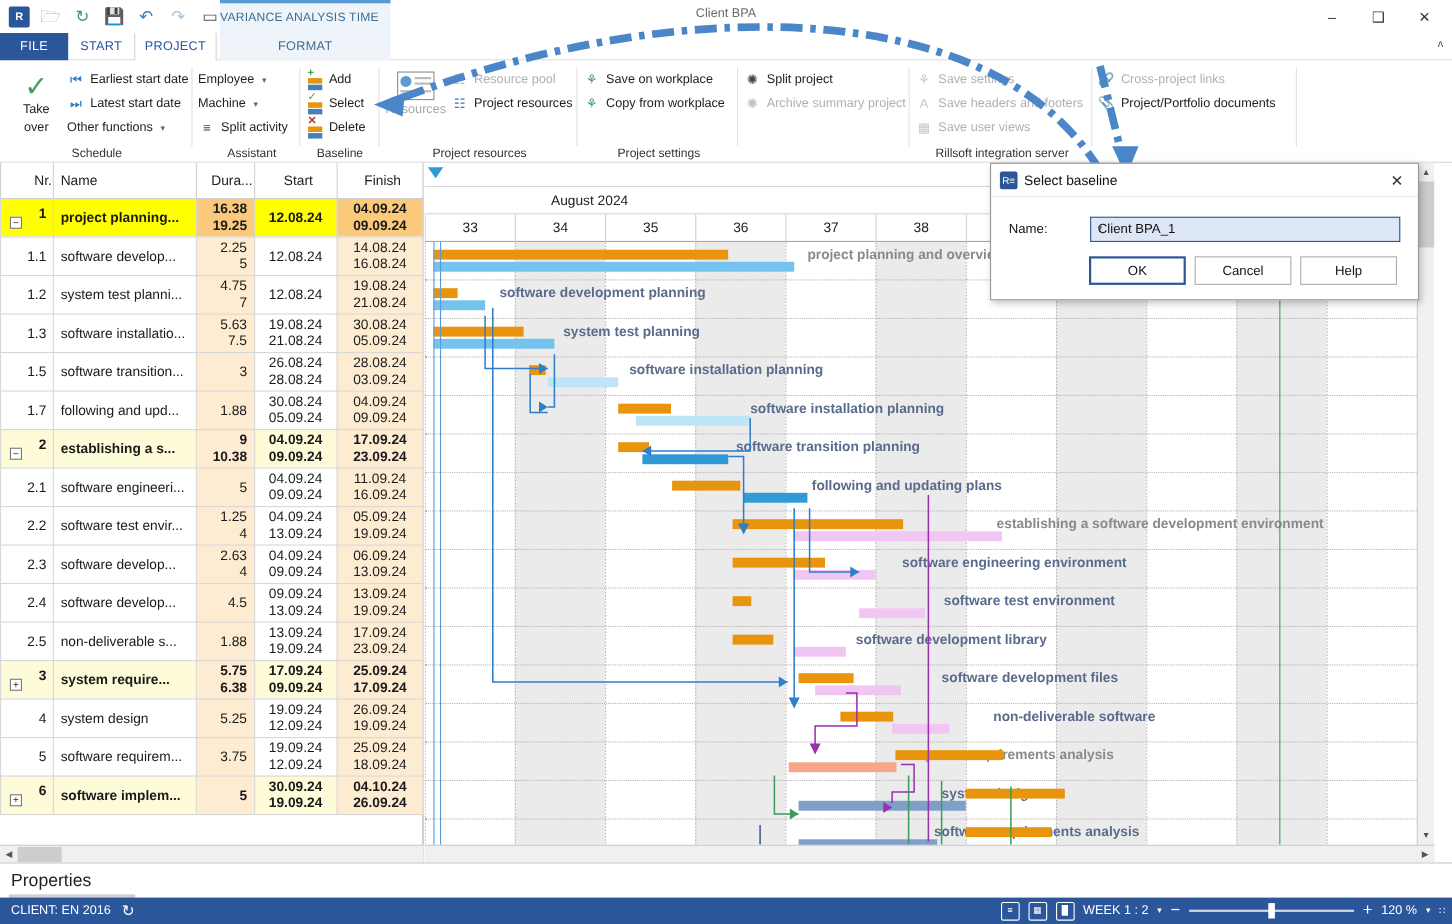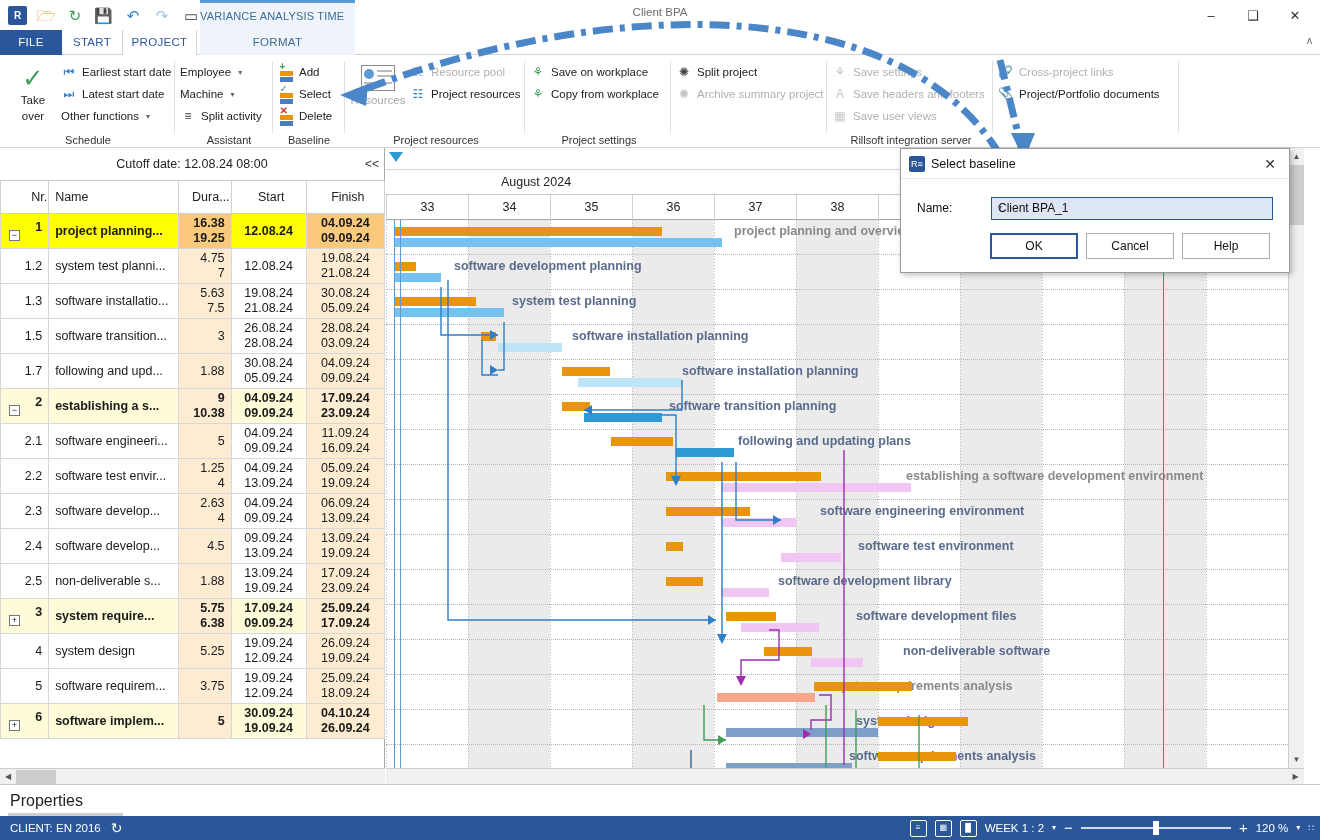--- a/index.html
+++ b/index.html
@@ -396,41 +396,44 @@
     </div>
   </div>
   <div class="grp-sep" style="left:1178px"></div>
 
   <div class="annotate">Comparison with the BP_1</div>
 </div>
 
 <div class="main">
 
   <div class="tblpane">
-    <div class="cutoff">
-      <div class="txt">Cutoff date: 12.08.24 08:00</div>
-      <div class="coll">&lt;&lt;</div>
-    </div>
     <table class="gt">
       <thead>
           <tr>
         <th class="c-nr">Nr.</th>
         <th class="c-name">Name</th>
         <th class="c-dur">Dura...</th>
         <th class="c-st">Start</th>
         <th class="c-fi">Finish</th>
       </tr>
         </thead>
       <tbody id="tbody">
           <tr class="r0 sum">
             <td class="c-nr"><span class="exp">−</span>1</td>
             <td class="c-name">project planning...</td>
             <td class="c-dur hl"><span class="two"><i>16.38</i><i>19.25</i></span></td>
             <td class="c-st">12.08.24</td>
             <td class="c-fi hl"><span class="two"><i>04.09.24</i><i>09.09.24</i></span></td>
+          </tr>
+          <tr class="norm">
+            <td class="c-nr">1.1</td>
+            <td class="c-name">software develop...</td>
+            <td class="c-dur hl"><span class="two"><i>2.25</i><i>5</i></span></td>
+            <td class="c-st">12.08.24</td>
+            <td class="c-fi hl"><span class="two"><i>14.08.24</i><i>16.08.24</i></span></td>
           </tr>
           <tr class="norm">
             <td class="c-nr">1.2</td>
             <td class="c-name">system test planni...</td>
             <td class="c-dur hl"><span class="two"><i>4.75</i><i>7</i></span></td>
             <td class="c-st">12.08.24</td>
             <td class="c-fi hl"><span class="two"><i>19.08.24</i><i>21.08.24</i></span></td>
           </tr>
           <tr class="norm">
             <td class="c-nr">1.3</td>

